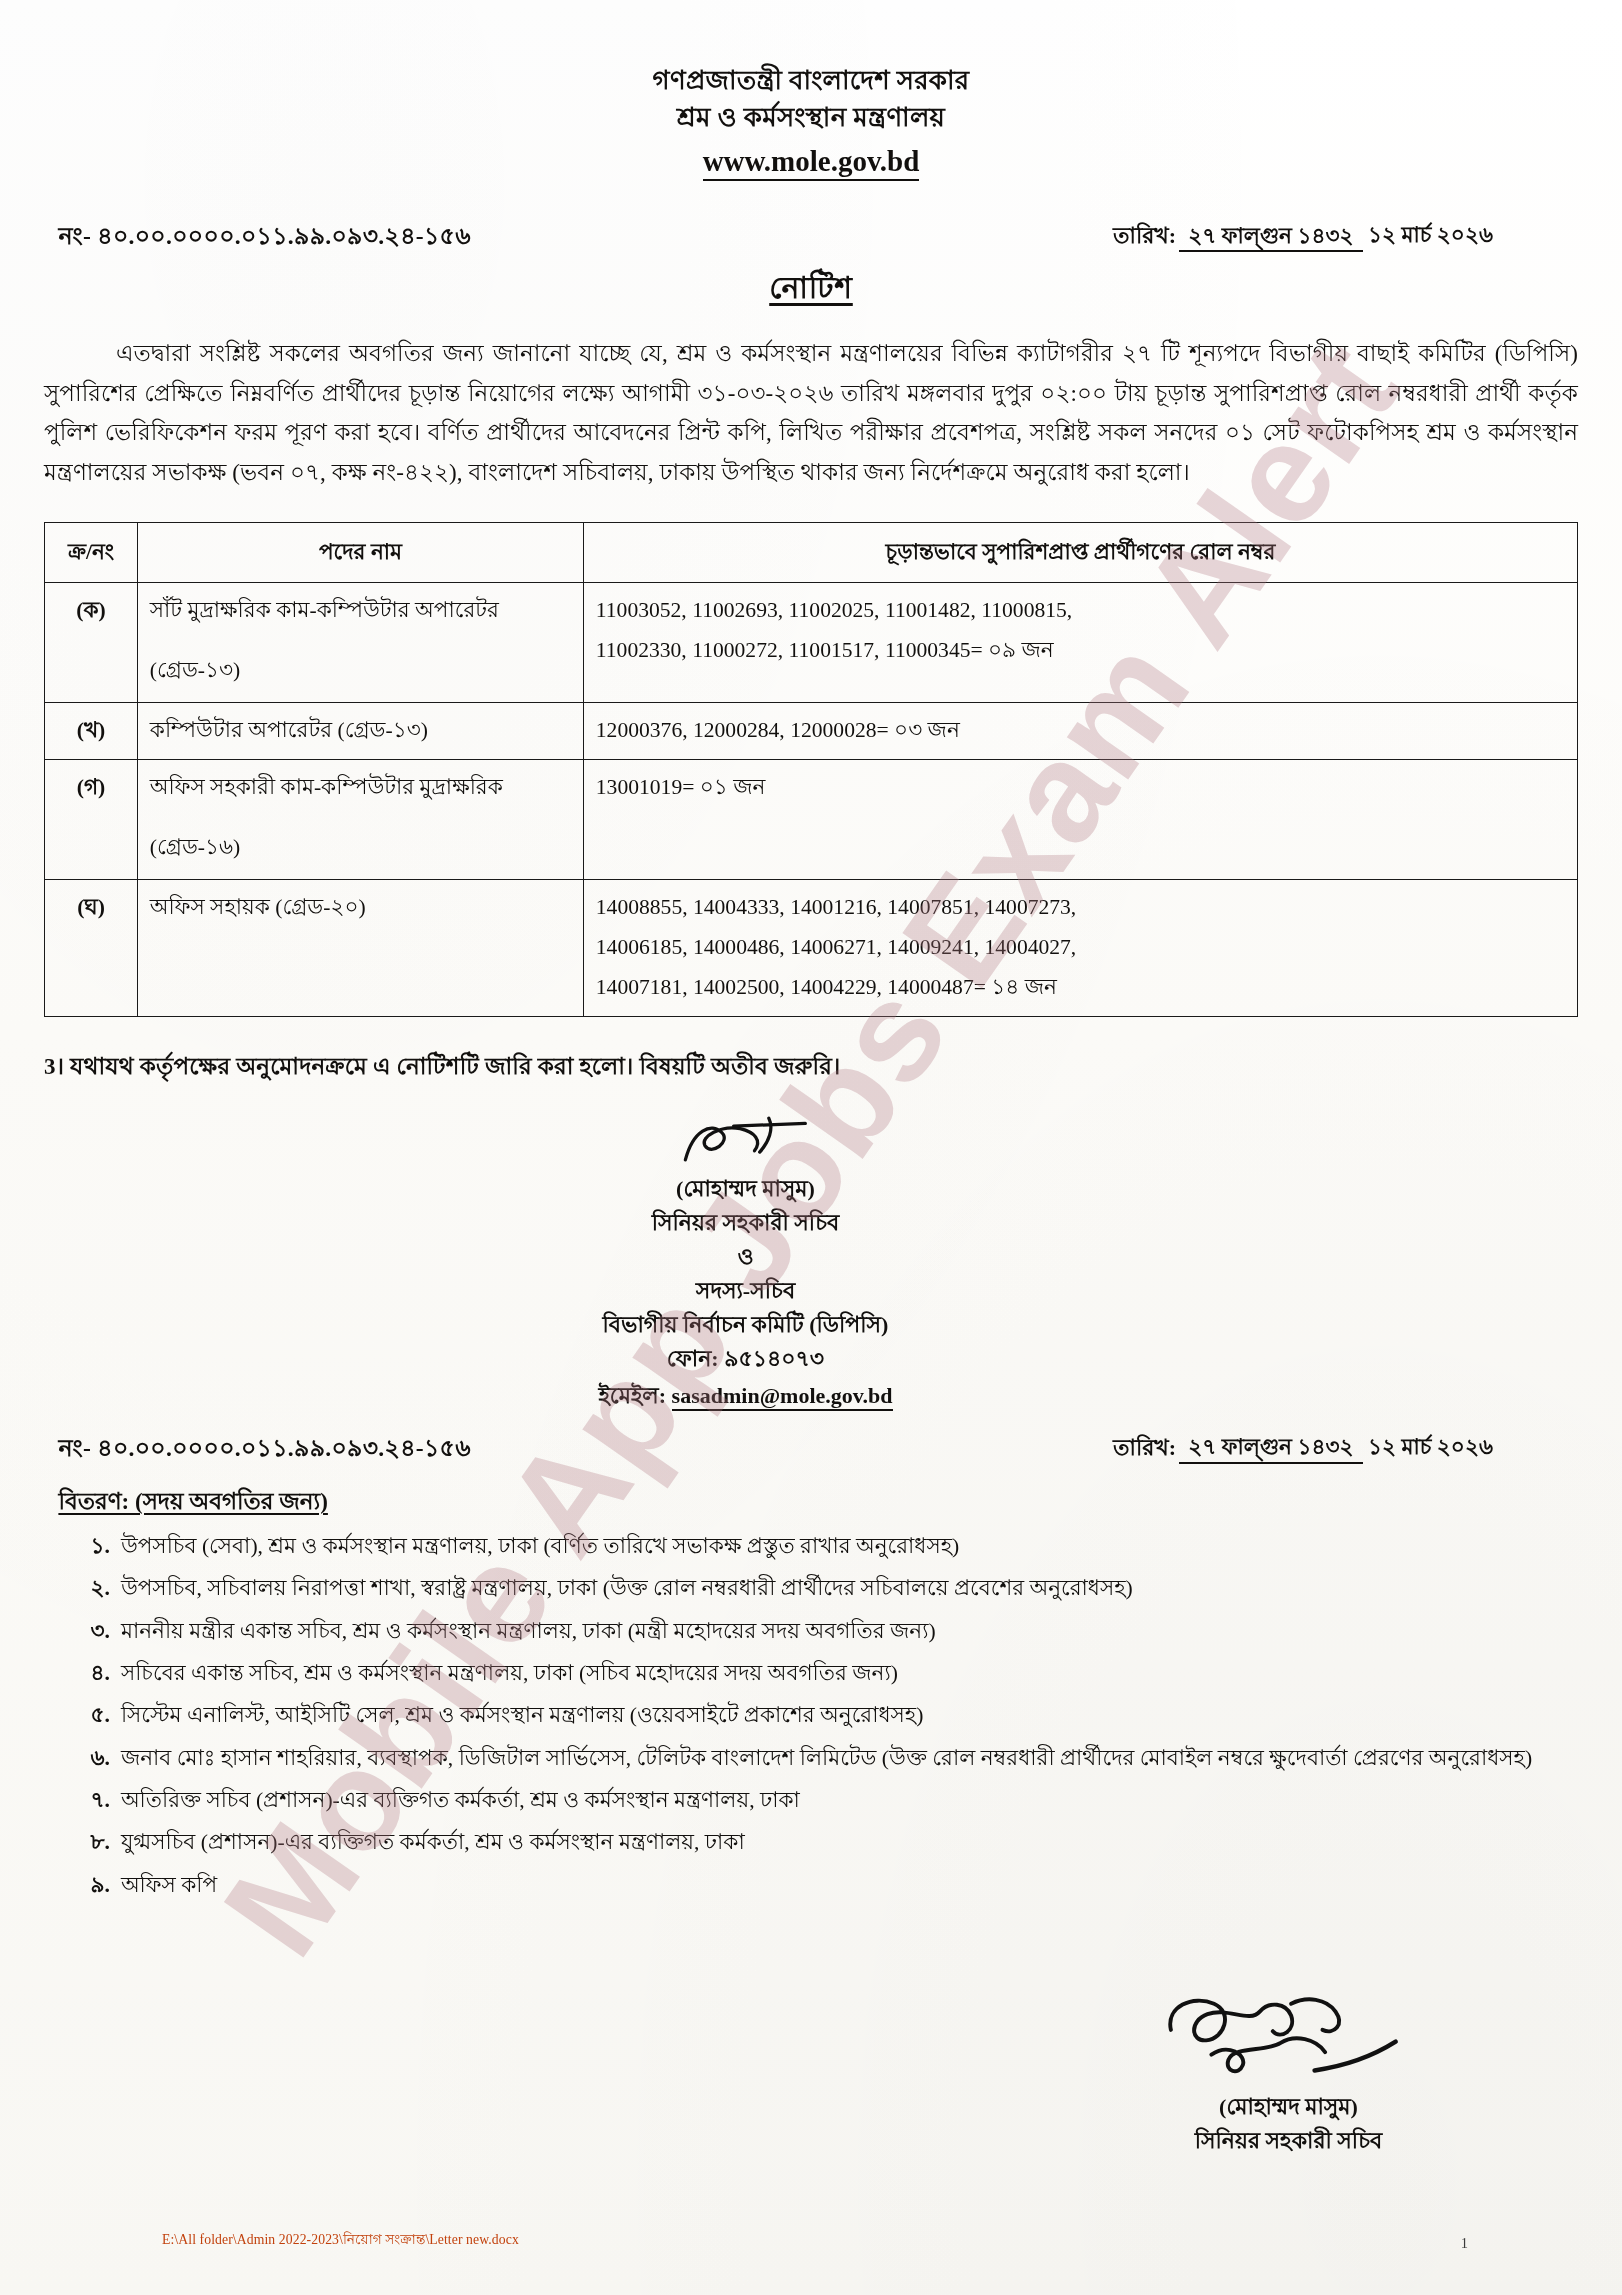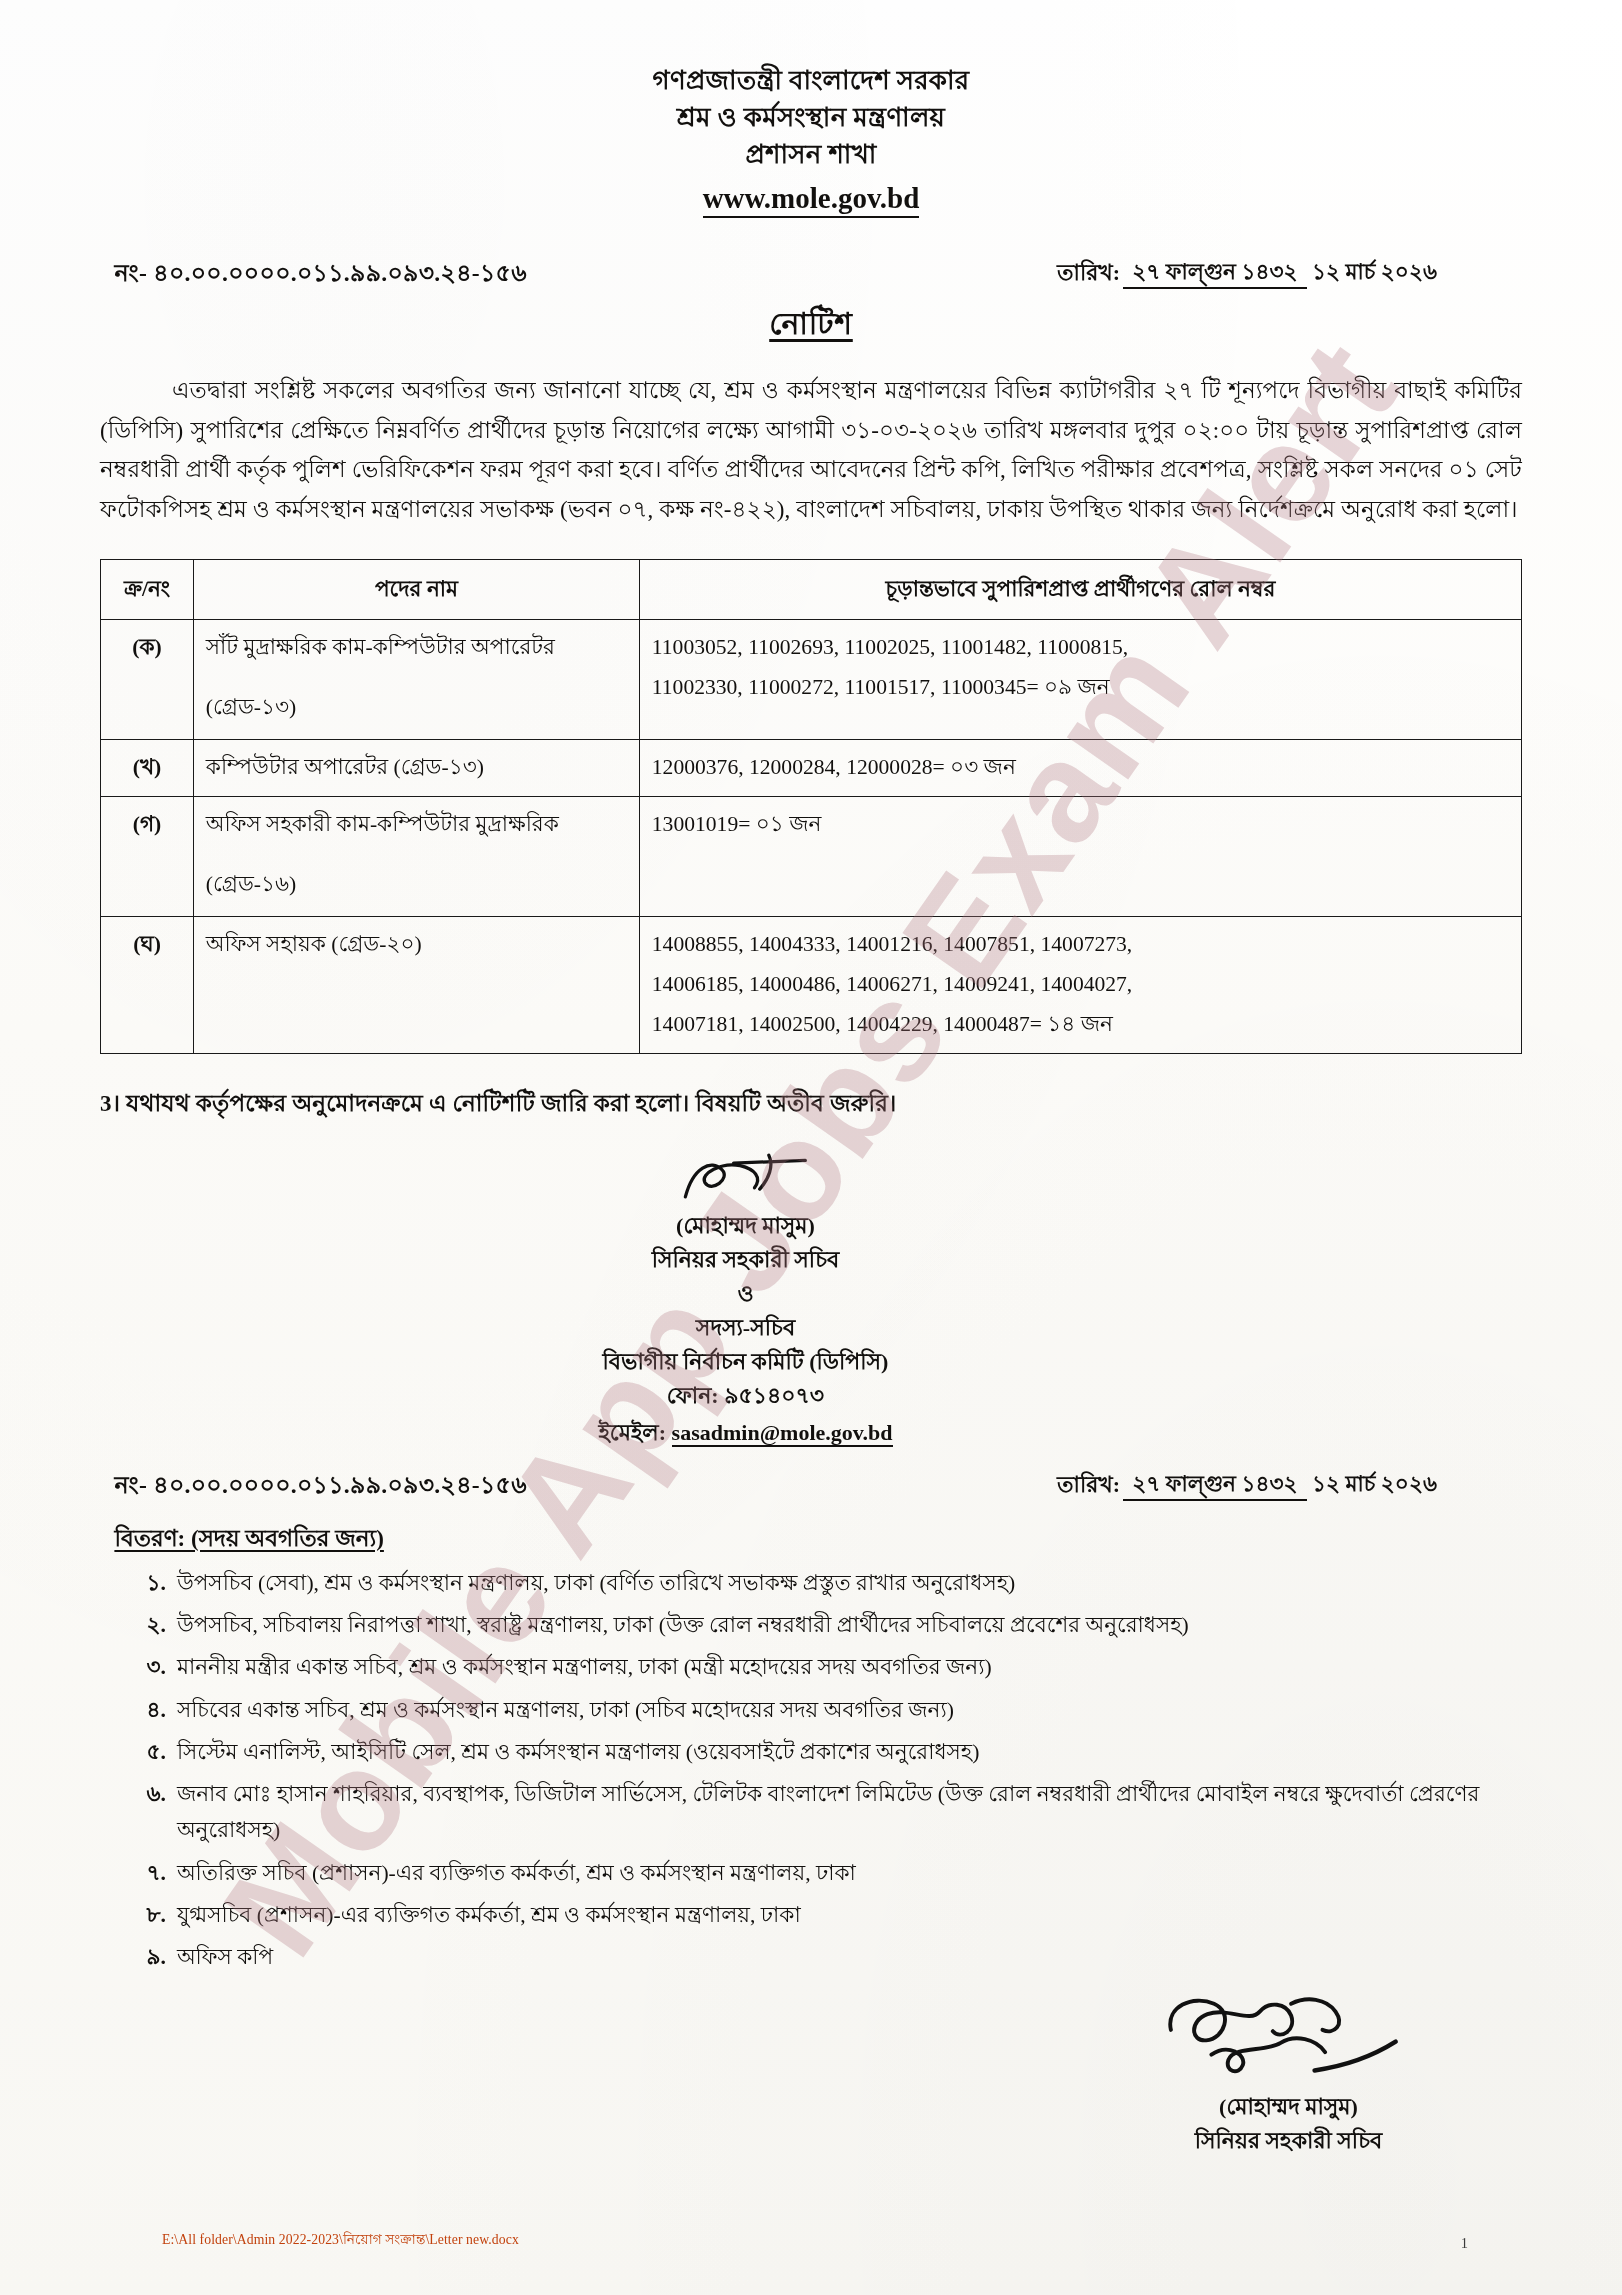--- a/index.html
+++ b/index.html
@@ -25,21 +25,21 @@
     inset: 0;
     background:
       radial-gradient(ellipse at 20% 8%, rgba(0,0,0,0.012), rgba(0,0,0,0) 60%),
       radial-gradient(ellipse at 85% 95%, rgba(0,0,0,0.02), rgba(0,0,0,0) 55%),
       linear-gradient(180deg, #ffffff 0%, #fcfbf8 45%, #f8f7f3 100%);
     pointer-events: none;
   }
   .content {
     position: relative;
     z-index: 3;
-    padding: 0 100px;
+    padding: 0 44px;
   }
 
   
   .header {
     text-align: center;
     padding-top: 63px;
   }
   .header .line {
     font-size: 26px;
     line-height: 1.42;
@@ -266,21 +266,20 @@
 <div class="page">
   <div class="paper-tint"></div>
 
   <div class="watermark" style="color: rgba(176, 120, 128, 0.3);">Mobile App Jobs Exam Alert</div>
 
   <div class="content">
 
     <div class="header">
       <div class="line">গণপ্রজাতন্ত্রী বাংলাদেশ সরকার</div>
       <div class="line">শ্রম ও কর্মসংস্থান মন্ত্রণালয়</div>
-      <div class="line">প্রশাসন শাখা</div>
       <div class="url">www.mole.gov.bd</div>
     </div>
 
     <div class="memo-row">
       <div class="memo-no">নং- ৪০.০০.০০০০.০১১.৯৯.০৯৩.২৪-১৫৬</div>
       <div class="date-block">
         <span class="date-label">তারিখ:</span>
         <span class="date-stack">
           <span class="bn">২৭ ফাল্গুন ১৪৩২</span>
           <span class="en">১২ মার্চ ২০২৬</span>

